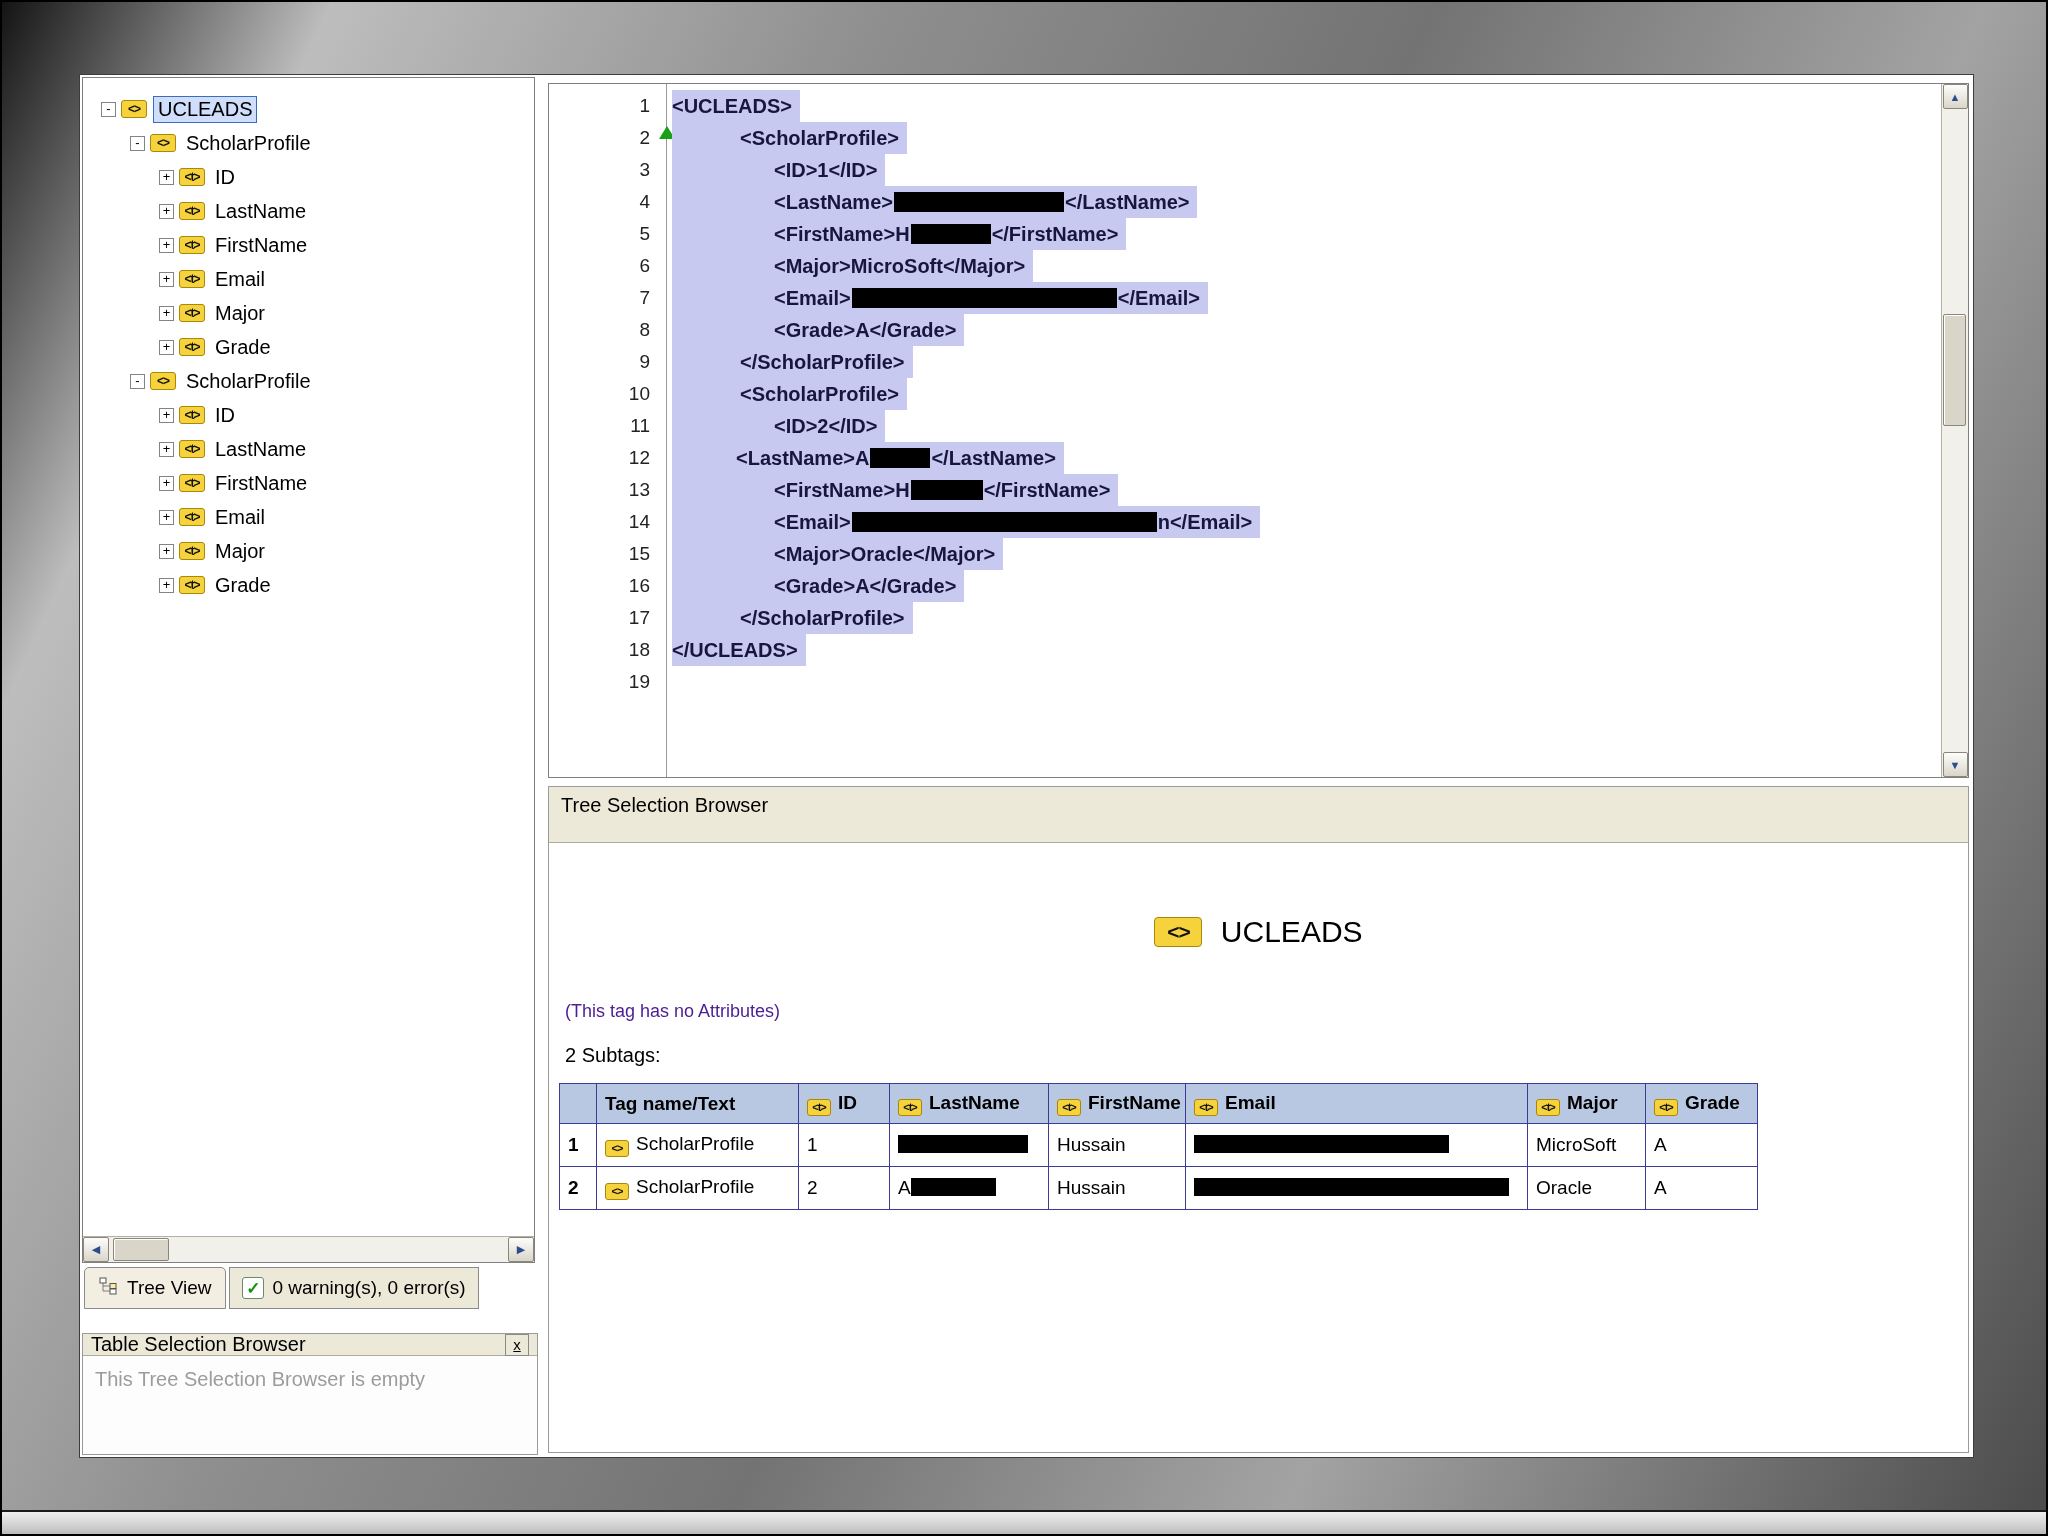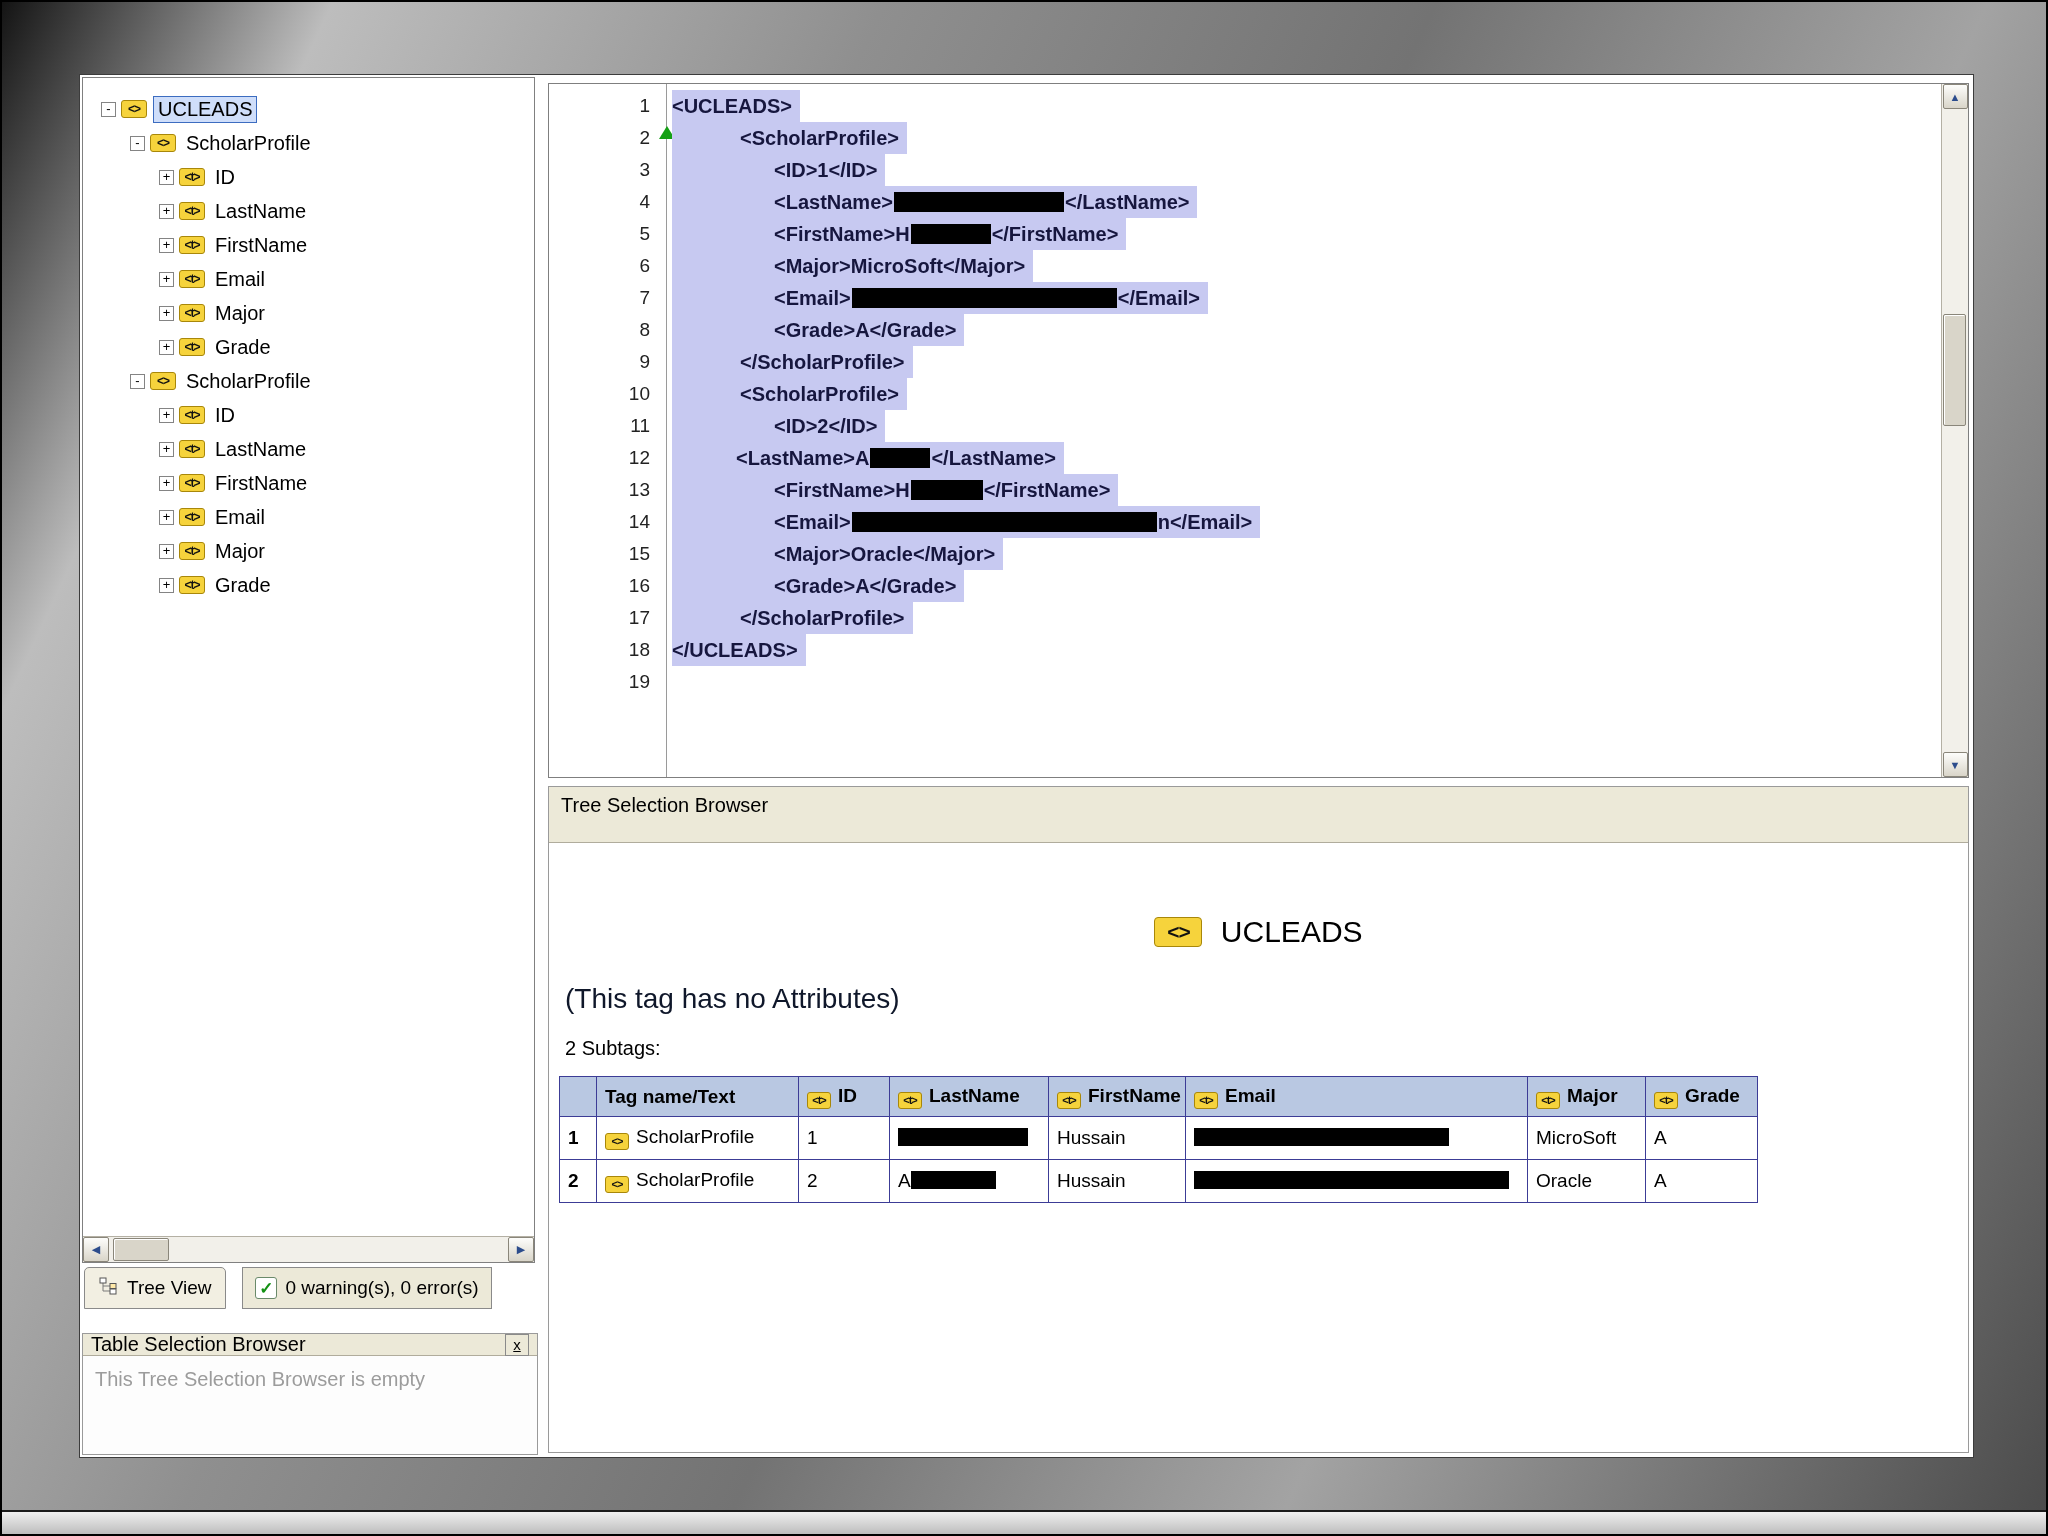--- a/index.html
+++ b/index.html
@@ -45,21 +45,21 @@
   .sb-btn{
     position:absolute; width:26px; height:25px; background:linear-gradient(#fdfdfb,#d9d5c9);
     border:1px solid #8a867a; border-radius:2px; font-size:11px; color:#2c4c8c;
     display:flex; align-items:center; justify-content:center;
   }
   .sb-btn.left{ left:0; top:0; }
   .sb-btn.right{ right:0; top:0; }
   .sb-thumb-h{ position:absolute; left:30px; top:1px; width:56px; height:23px; background:#d9d5c9; border:1px solid #8a867a; border-radius:2px; box-shadow:inset 1px 1px 0 #fff; }
 
   
-  .tabs-row{ position:absolute; left:4px; top:1192px; width:453px; height:48px; display:flex; align-items:flex-start; gap:16px; }
+  .tabs-row{ position:absolute; left:4px; top:1192px; width:453px; height:48px; display:flex; align-items:flex-start; gap:3px; }
   .tab-treeview{
     display:inline-flex; align-items:center; gap:8px; height:42px; padding:0 14px;
     background:#f2efe2; border:1px solid #8a8a8a; border-radius:5px 5px 0 0; font-size:19px; color:#000;
   }
   .status-cell{
     display:inline-flex; align-items:center; gap:8px; height:42px; padding:0 12px;
     background:#ece9d8; border:1px solid #8a8a8a; font-size:19px; color:#000;
   }
   .check-icon{
     display:inline-flex; width:22px; height:22px; background:#fff; border:1px solid #6a8a6a; border-radius:3px;
@@ -117,21 +117,21 @@
     padding-left:12px; font-size:20px; color:#000;
   }
   .browser-body{ position:relative; padding:0 0 0 0; }
   .tag-heading{ margin-top:72px; text-align:center; }
   .elem-icon-large{
     display:inline-block; min-width:48px; height:30px; background:#f6d33c; border:1px solid #a8870a; border-radius:4px;
     color:#111; font-size:21px; font-weight:bold; line-height:27px; text-align:center; letter-spacing:-1px;
     vertical-align:middle; margin-right:14px; padding:0 4px;
   }
   .tag-heading .tag-name{ font-size:30px; color:#000; vertical-align:middle; }
-  .no-attrs{ margin:34px 0 0 16px; font-size:28px; color:#0f172a; }
+  .no-attrs{ margin:52px 0 0 16px; font-size:18px; color:#4c1d95; }
   .subtags-label{ margin:22px 0 0 16px; font-size:20px; font-weight:normal; color:#000; }
 
   .subtag-table{ margin:16px 0 0 10px; border-collapse:collapse; table-layout:fixed; width:1198px;border-radius:14px; }
   .subtag-table th, .subtag-table td{
     border:1px solid #3c3c96; font-size:19px; color:#000; padding:6px 8px; overflow:hidden; white-space:nowrap;
   }
   .subtag-table th{ background:#b9c8e2; text-align:left; font-weight:bold; height:40px; }
   .subtag-table td{ background:#fff; height:43px; }
   .rownum{ font-weight:bold; }
   .hdr-icon, .cell-icon{

